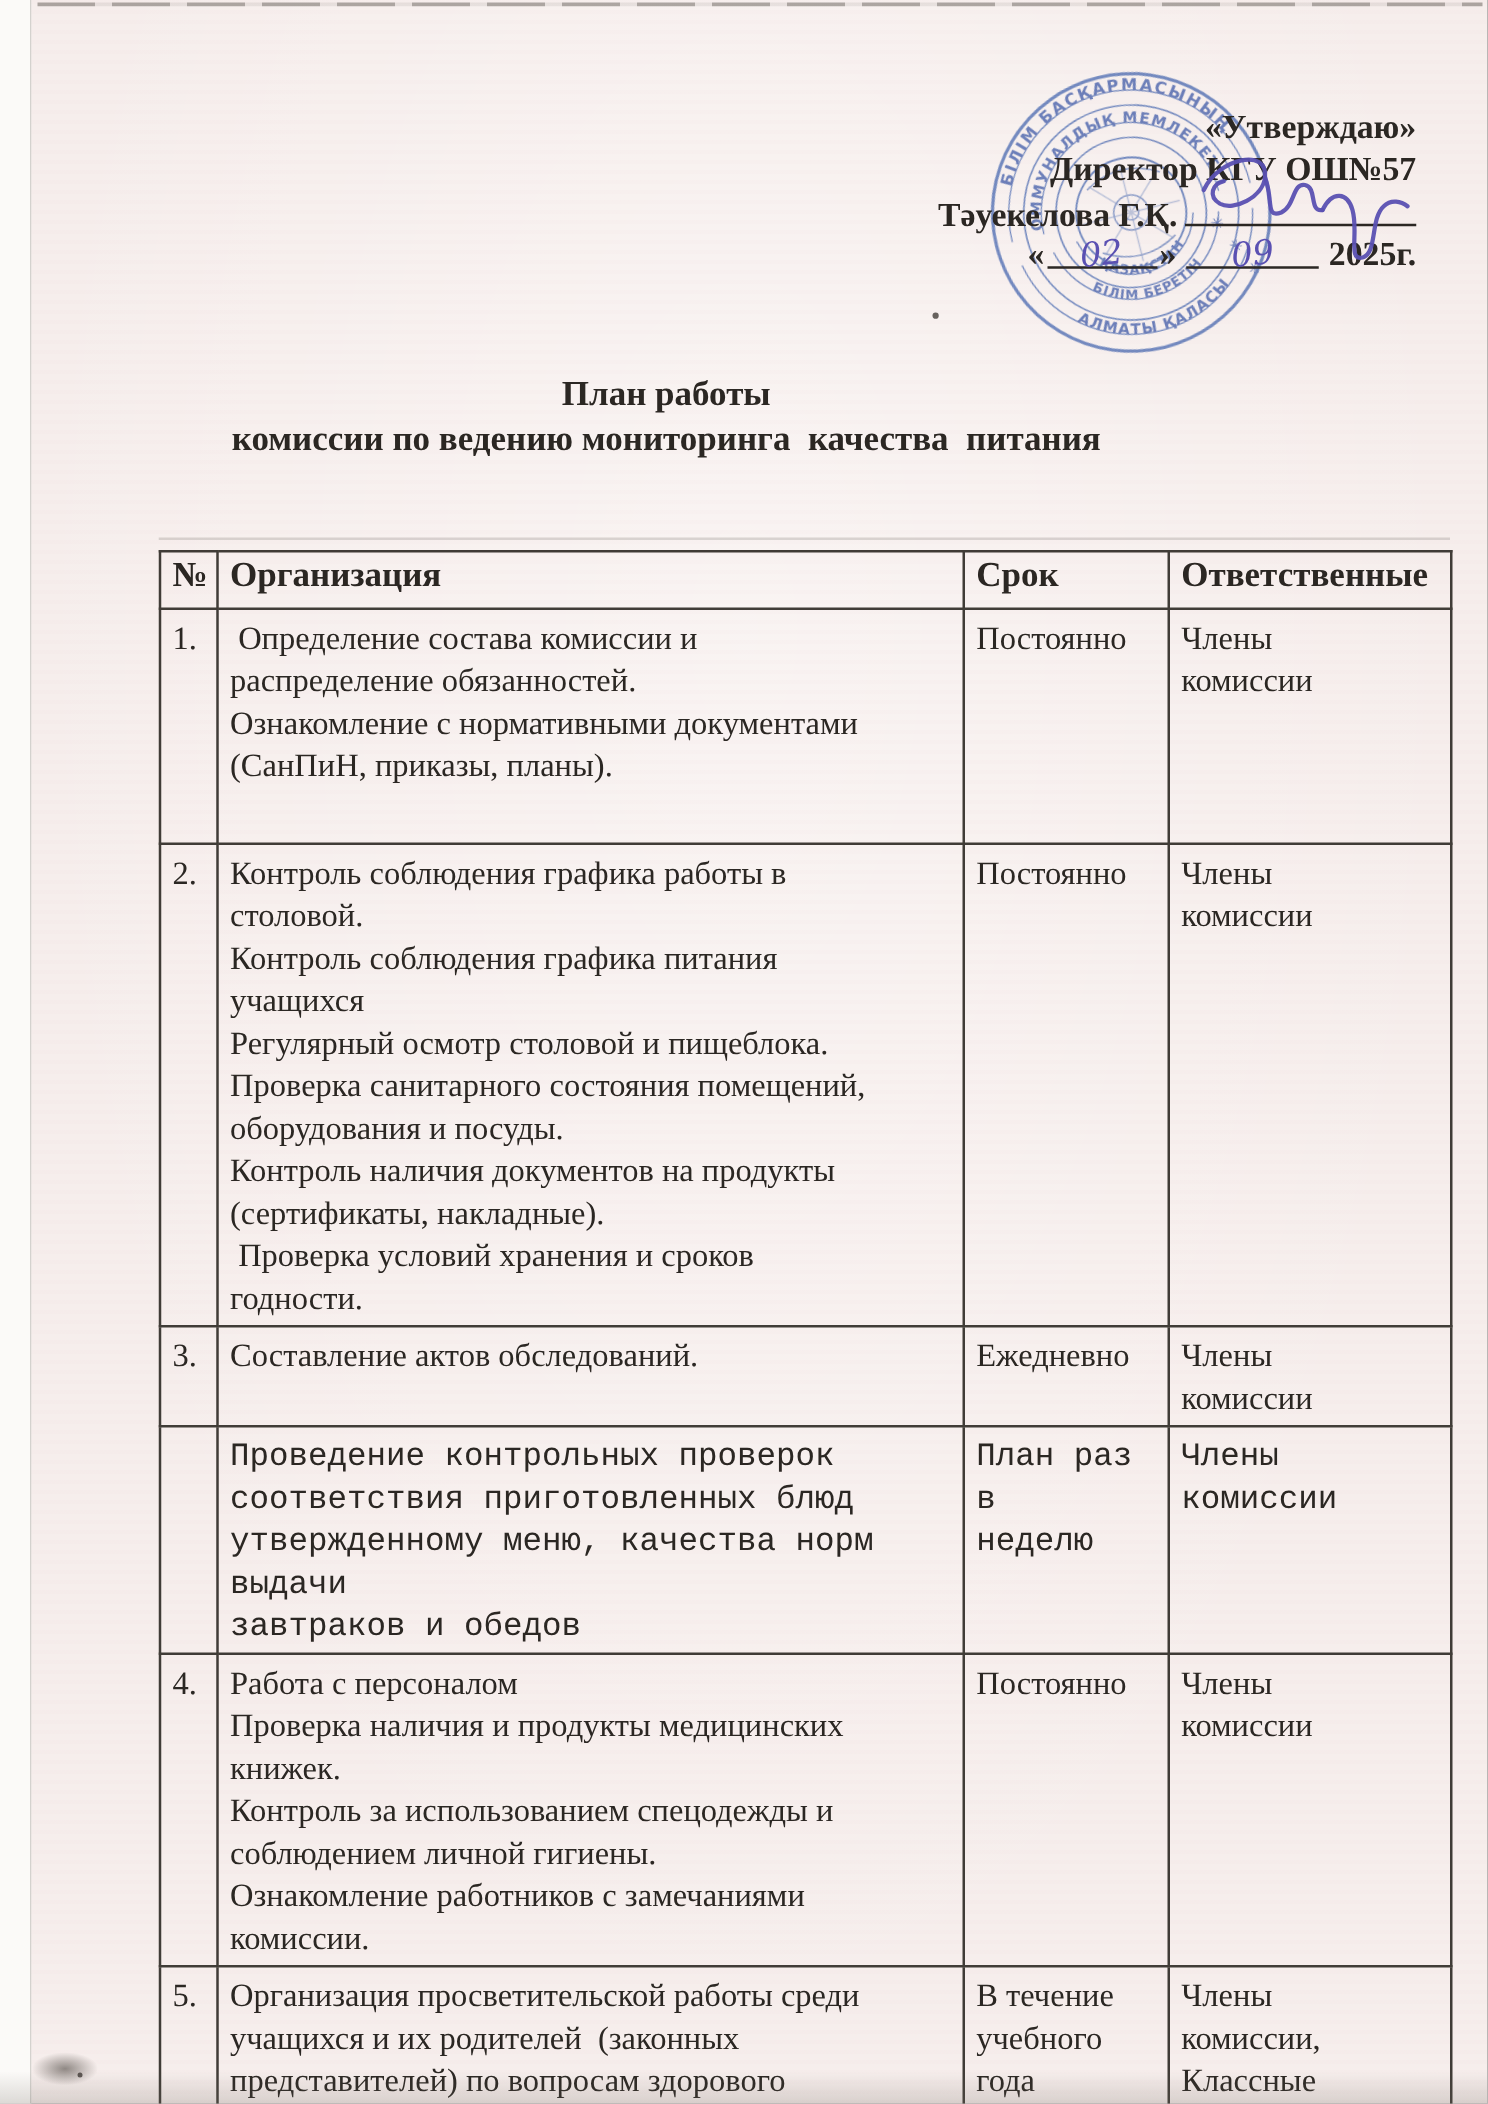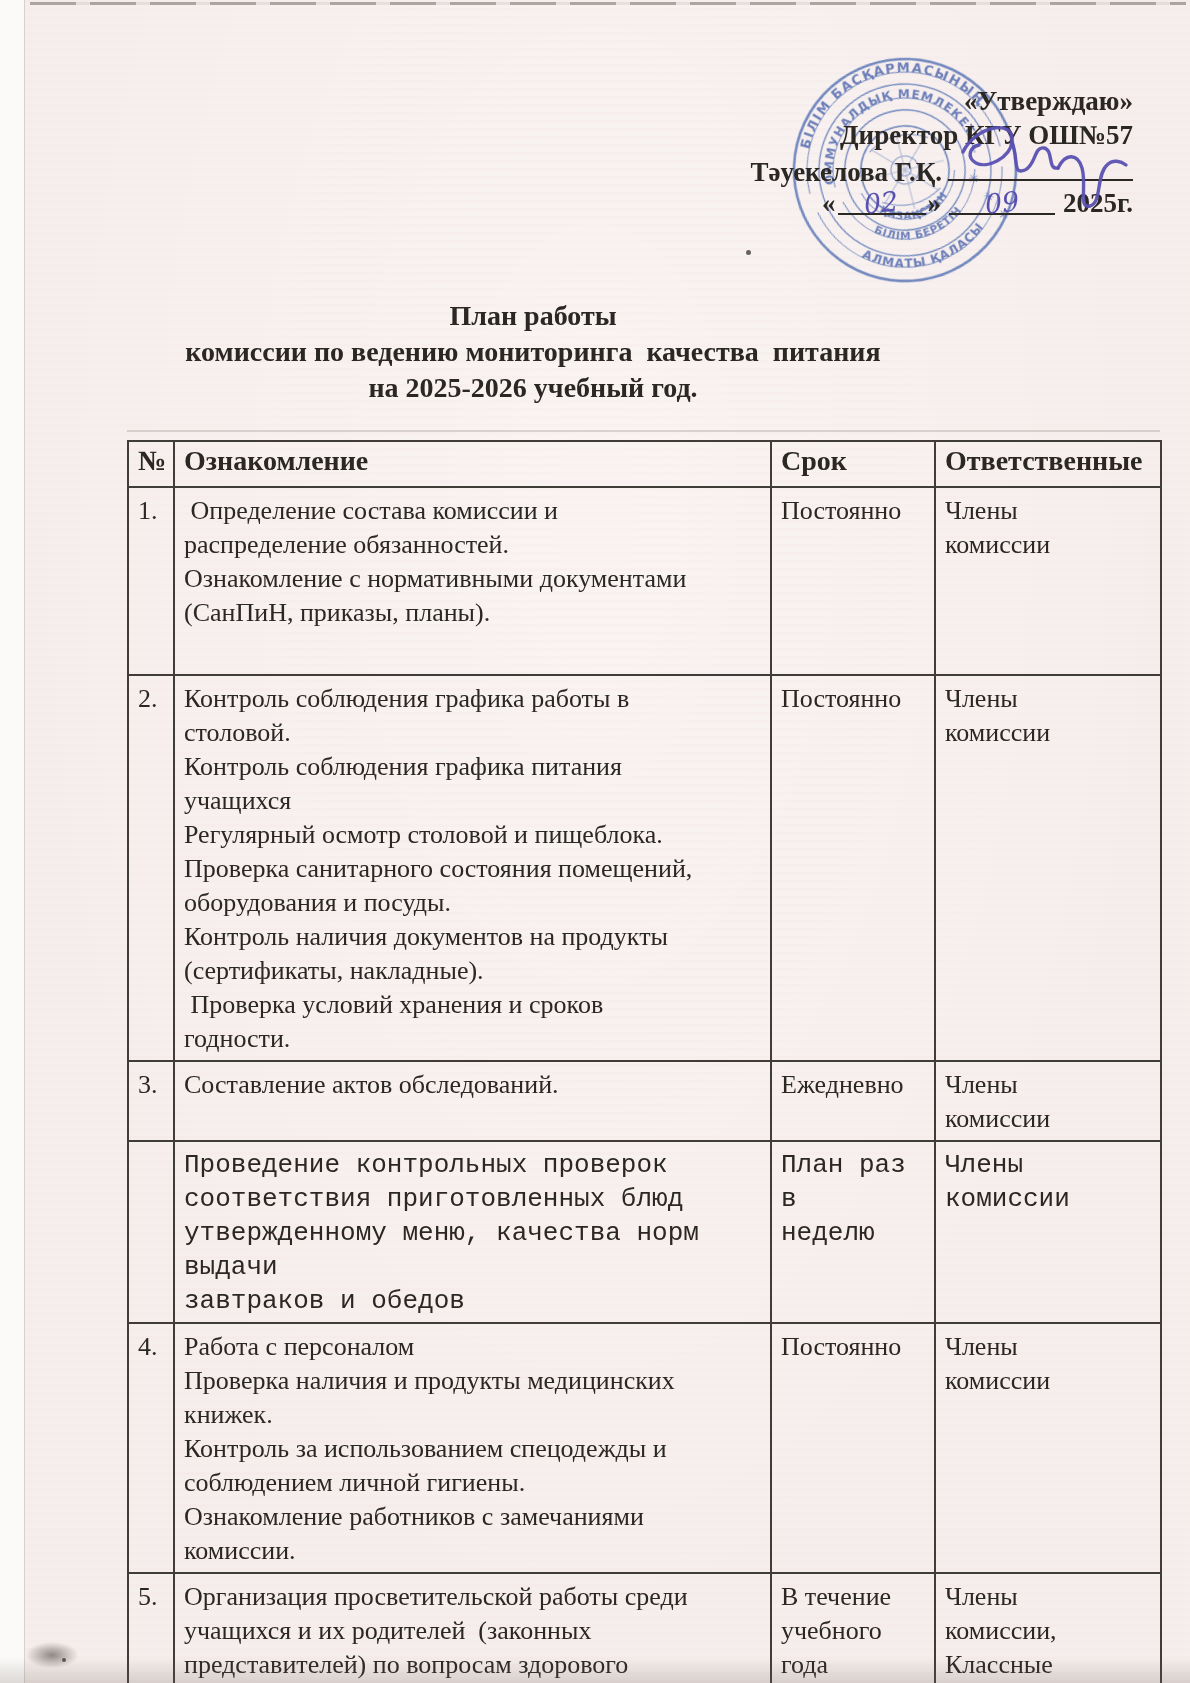--- a/index.html
+++ b/index.html
@@ -127,34 +127,33 @@
 
   <svg class="signature" width="230" height="112" viewBox="0 0 230 112">
     <path d="M 28 40 C 40 14 80 6 77 30 C 75 46 52 57 41 51 C 31 45 35 35 44 33"></path>
     <path d="M 77 30 C 84 48 77 63 90 58 C 101 53 99 34 109 36 C 119 38 112 58 123 56"></path>
     <path d="M 123 56 C 131 40 143 42 147 56 C 152 74 143 97 155 94 C 167 91 161 63 172 53 C 178 47 186 49 191 53"></path>
   </svg>
 
   <div class="doc-title">
     <div>План работы</div>
     <div>комиссии по ведению мониторинга  качества  питания</div>
-    <div>на 2025-2026 учебный год.</div>
   </div>
 
   <table class="plan-table">
     <colgroup>
         <col class="c-num">
         <col class="c-act">
         <col class="c-term">
         <col class="c-resp">
       </colgroup>
     <tbody>
         <tr>
       <th>№</th>
-      <th>Ознакомление</th>
+      <th>Организация</th>
       <th>Срок</th>
       <th>Ответственные</th>
     </tr>
     <tr class="r1">
       <td class="num">1.</td>
       <td> Определение состава комиссии и
 распределение обязанностей.
 Ознакомление с нормативными документами
 (СанПиН, приказы, планы).</td>
       <td>Постоянно</td>

